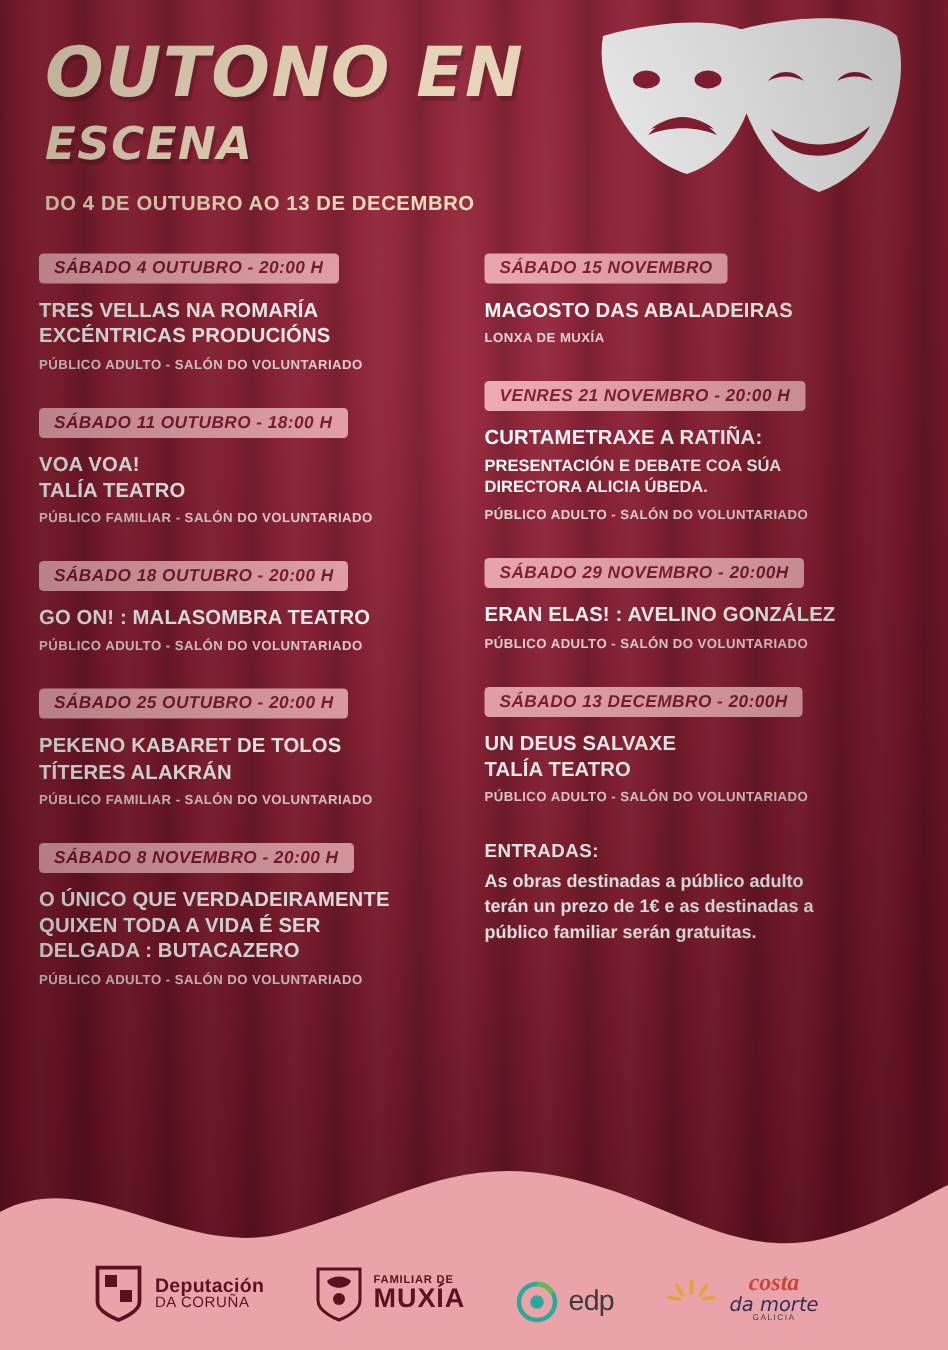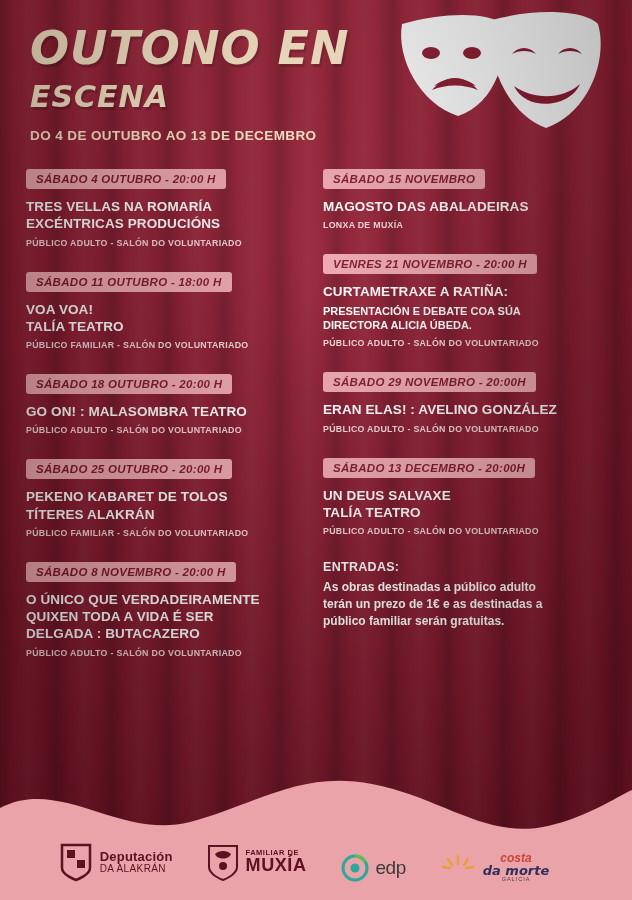--- a/index.html
+++ b/index.html
@@ -133,22 +133,22 @@
     margin-top: 44px;
   }
   .logo { display: flex; align-items: center; gap: 7px; }
   .logo-text { line-height: 1.05; }
   .logo-text .l1 { font-size: 13px; font-weight: bold; color: #5c1020; letter-spacing: 0.2px; }
   .logo-text .l2 { font-size: 10px; color: #5c1020; letter-spacing: 0.4px; }
   .logo-text .c1 { font-size: 7.5px; font-weight: bold; color: #5c1020; letter-spacing: 0.5px; }
   .logo-text .c2 { font-size: 18px; font-weight: bold; color: #5c1020; letter-spacing: 0.6px; }
   .edp-text { font-size: 19px; font-weight: normal; color: #3b3b3b; letter-spacing: -0.5px; }
   .cdm-text { text-align: center; line-height: 1; }
-  .cdm-text .c-a { font-family: Liberation Sans, sans-serif; font-style: italic; font-weight: bold; font-size: 12px; color: #c8463a; }
-  .cdm-text .c-b { font-family: "DejaVu Sans", sans-serif; font-style: italic; font-weight: bold; font-size: 13px; color: #2f2f5a; }
+  .cdm-text .c-a { font-family: Liberation Serif, serif; font-style: italic; font-weight: bold; font-size: 16px; color: #c8463a; }
+  .cdm-text .c-b { font-family: "DejaVu Sans", sans-serif; font-style: italic; font-weight: normal; font-size: 13px; color: #2f2f5a; }
   .cdm-text .c-c { font-size: 5.5px; color: #444; letter-spacing: 1px; }
 </style>
 </head>
 <body>
 
 <div class="poster">
 
   <svg class="masks" viewBox="0 0 230 135">
     <g fill="#ffffff">
       <path d="M18,16 C60,4 104,4 118,16 C126,46 112,96 74,108 C36,96 12,50 18,16 Z"></path>
@@ -245,21 +245,21 @@
   <div class="logos">
 
     <div class="logo">
       <svg width="34" height="40" viewBox="0 0 34 40">
         <path d="M3,3 H31 V26 C31,33 17,38 17,38 C17,38 3,33 3,26 Z" fill="none" stroke="#5c1020" stroke-width="2.5"></path>
         <rect x="8" y="8" width="8" height="8" fill="#5c1020"></rect>
         <rect x="18" y="18" width="8" height="8" fill="#5c1020"></rect>
       </svg>
       <div class="logo-text">
         <div class="l1">Deputación</div>
-        <div class="l2">DA ALAKRÁN</div>
+        <div class="l2">DA CORUÑA</div>
       </div>
     </div>
 
     <div class="logo">
       <svg width="32" height="40" viewBox="0 0 32 40">
         <path d="M2,4 H30 V25 C30,33 16,38 16,38 C16,38 2,33 2,25 Z" fill="none" stroke="#5c1020" stroke-width="2"></path>
         <path d="M8,12 C12,8 20,8 24,12 C22,18 10,18 8,12 Z" fill="#5c1020"></path>
         <circle cx="16" cy="24" r="4" fill="#5c1020"></circle>
       </svg>
       <div class="logo-text">

